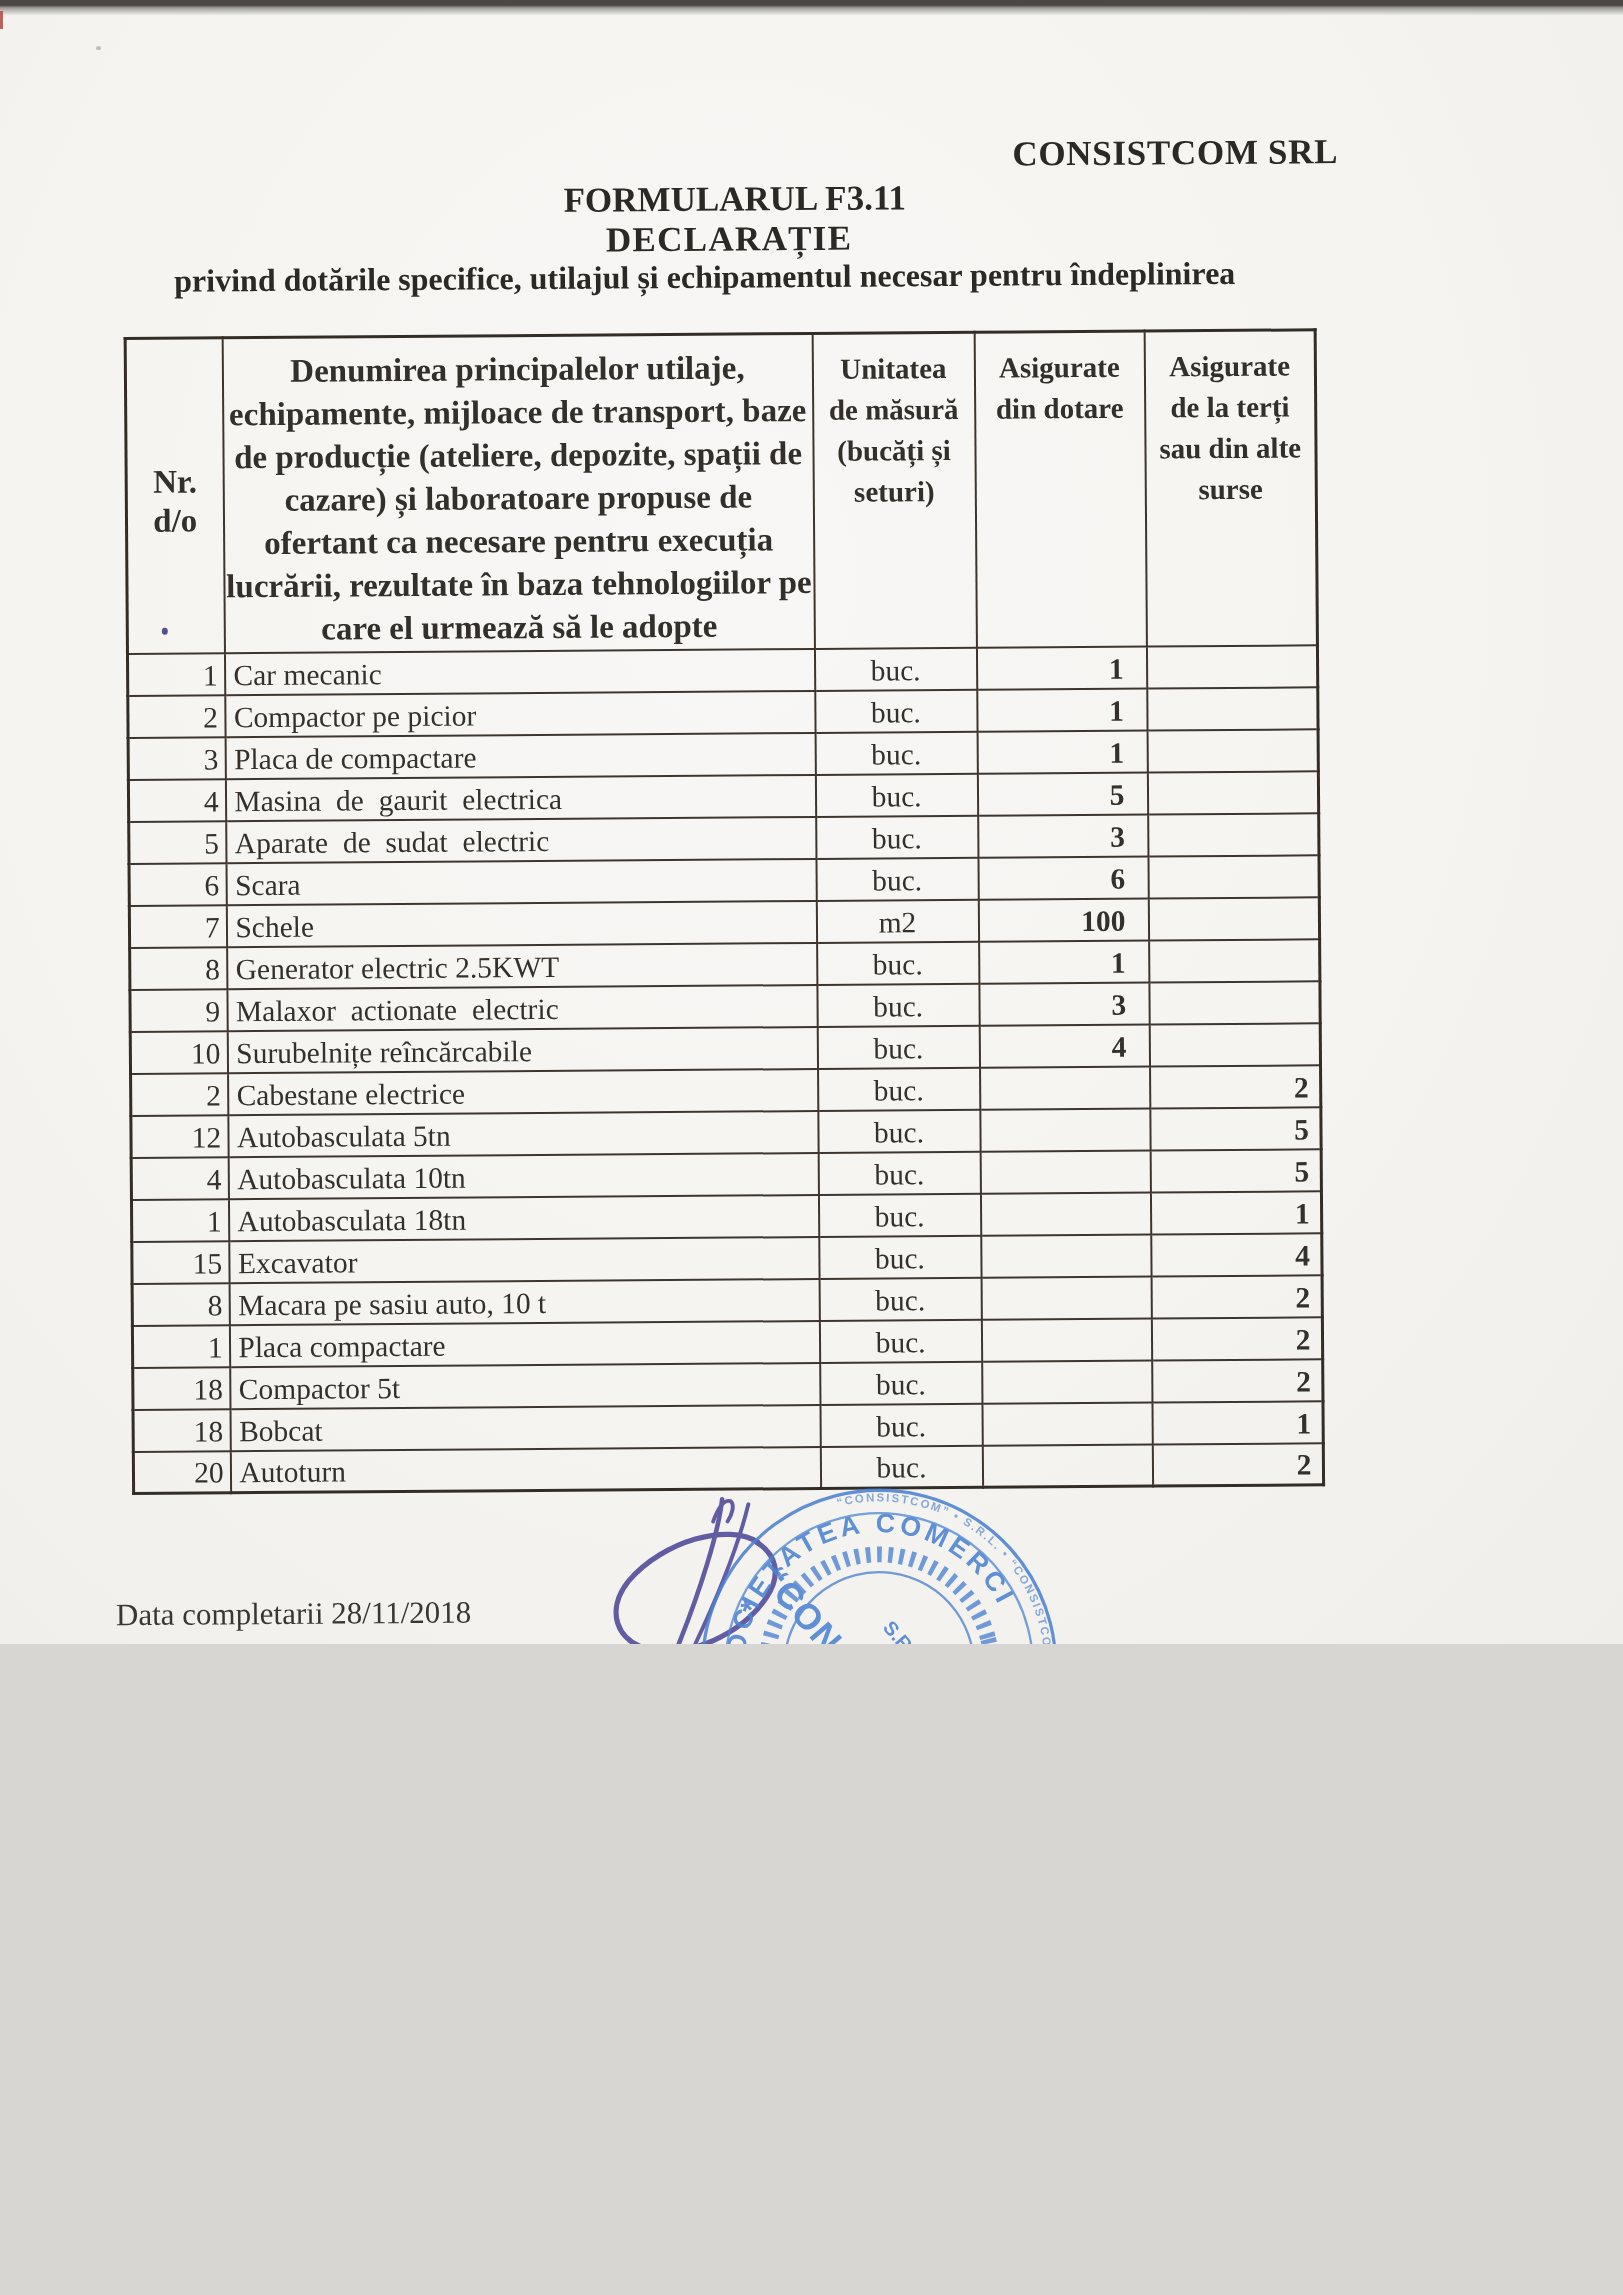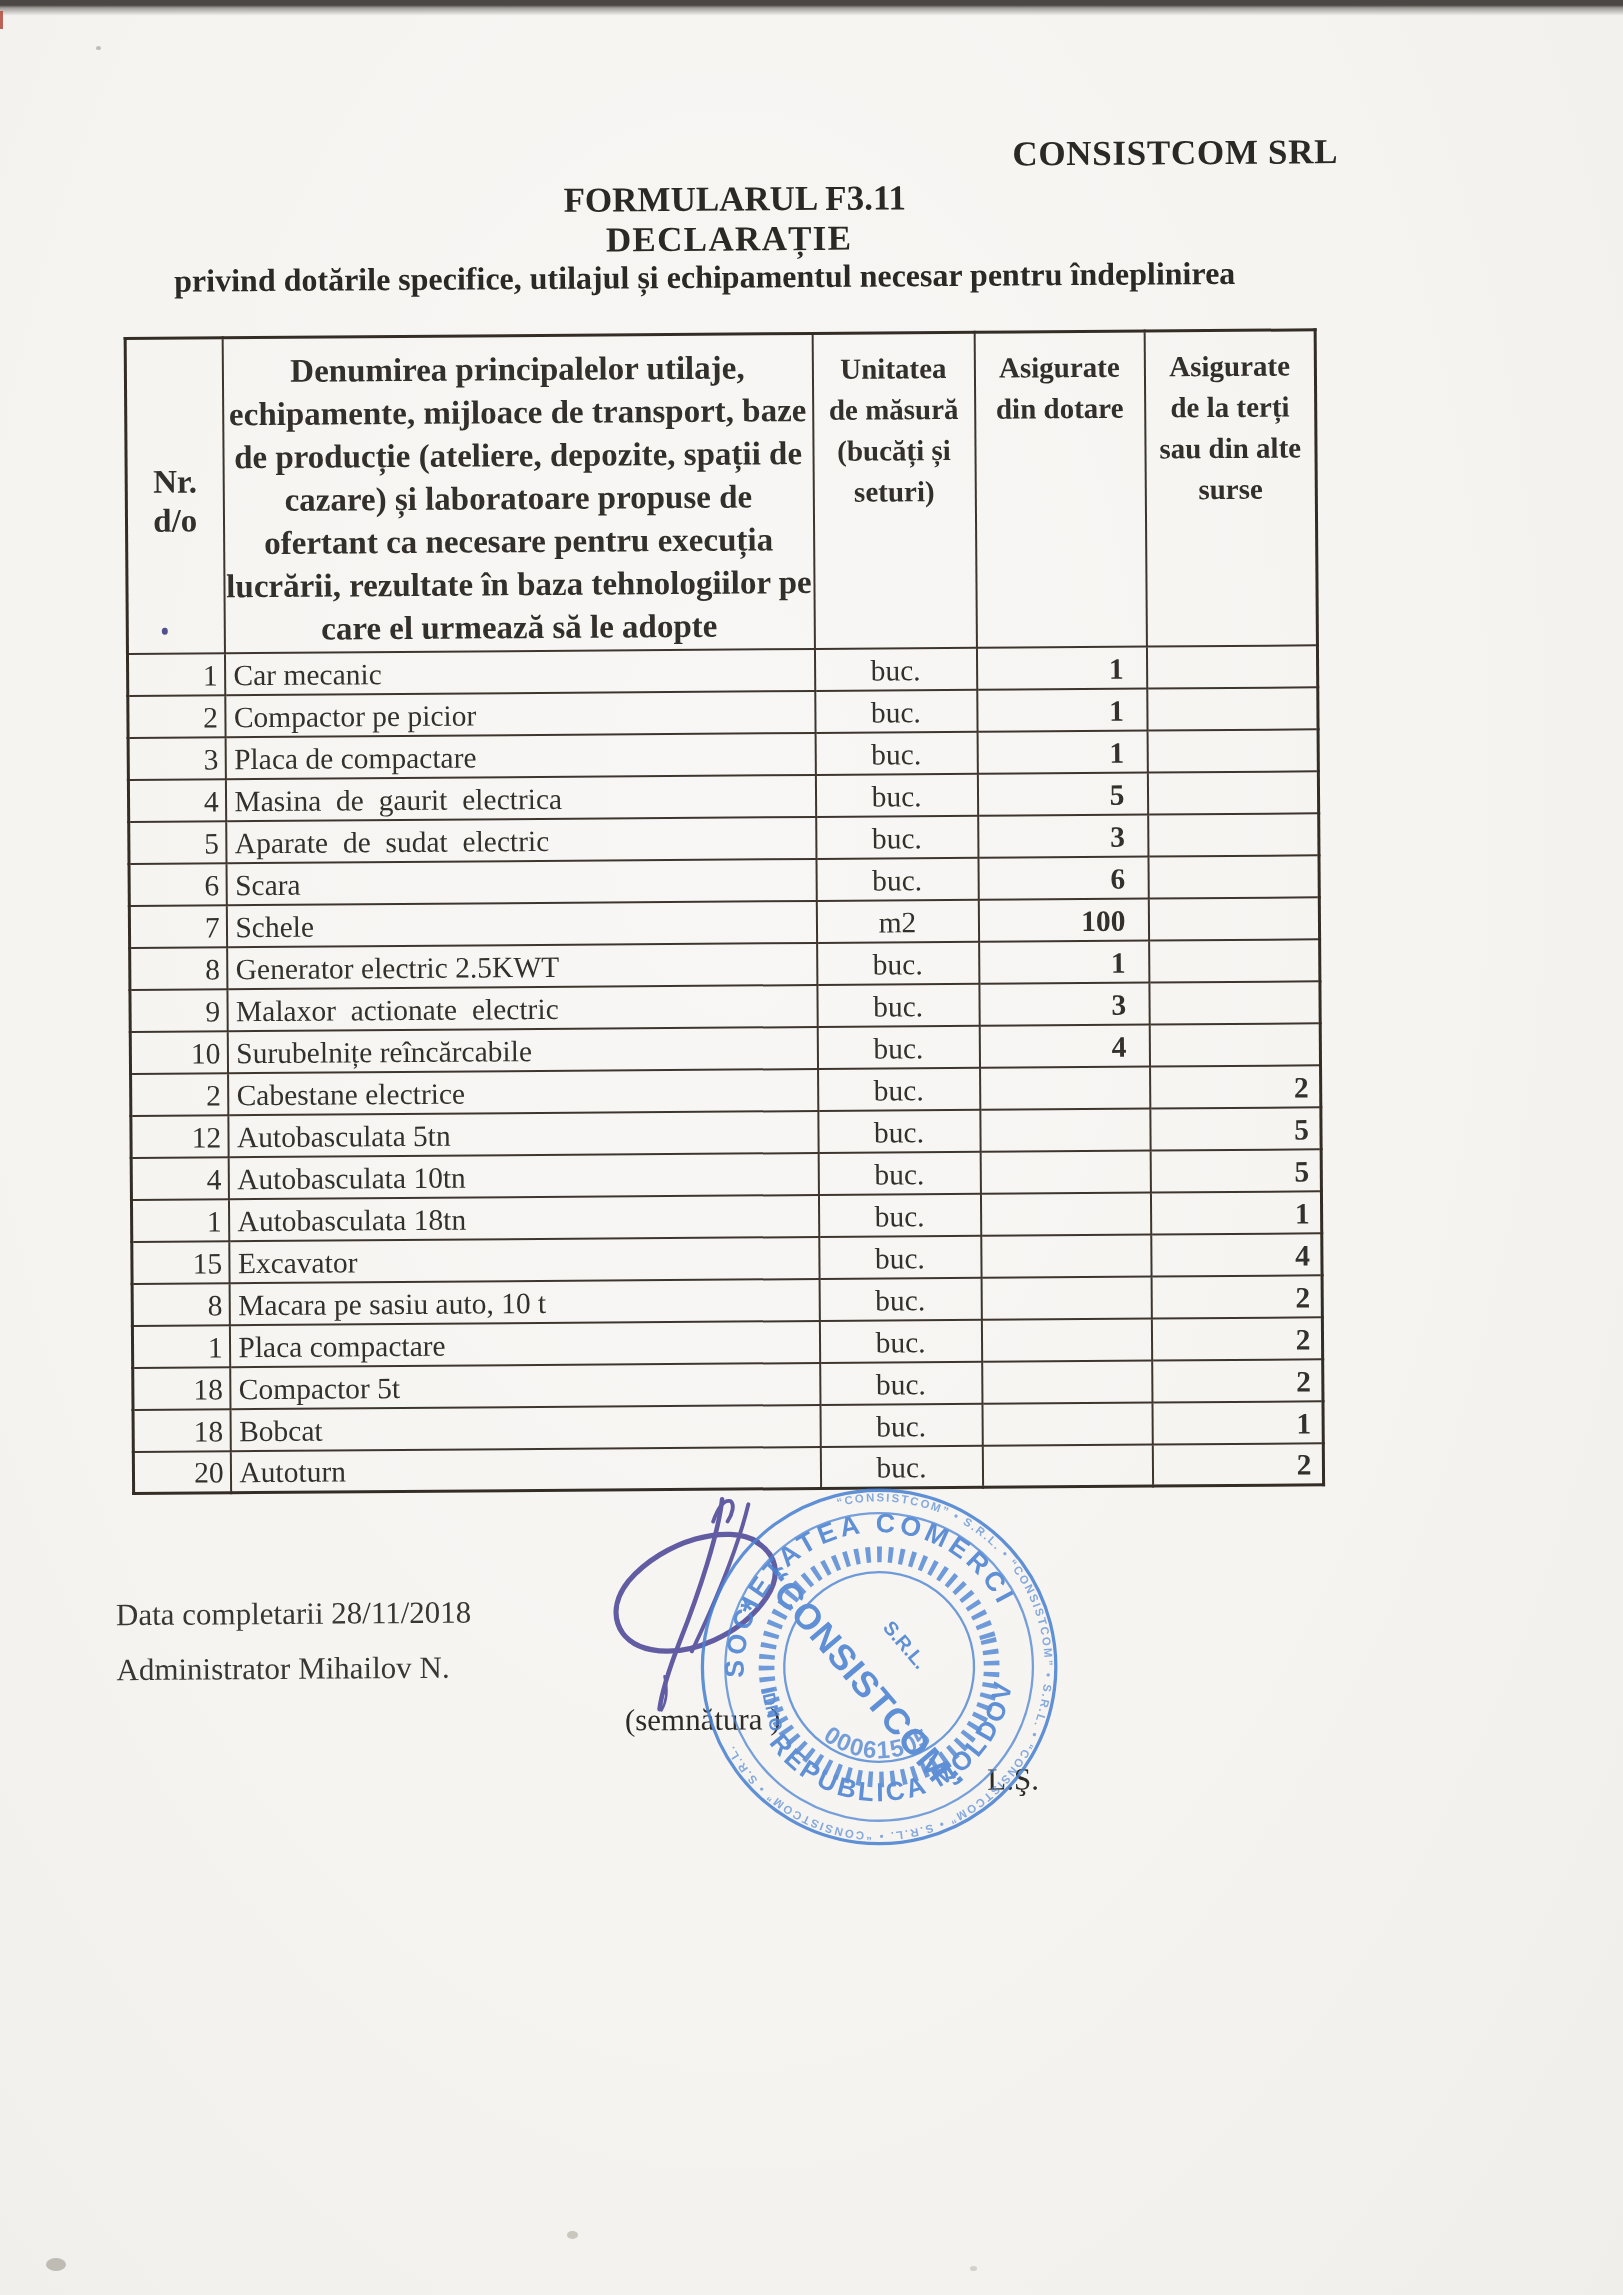--- a/index.html
+++ b/index.html
@@ -1,16 +1,16 @@
 <!DOCTYPE html>
 <html style="font-size:10.5px"><head>
 <meta charset="utf-8">
 <style>
   html,body{margin:0;padding:0;background:#d8d6d2;}
-  #page{position:relative;width:1623px;height:2295px;overflow:hidden;
+  #page{position:relative;width:1623px;height:1644px;overflow:hidden;
         background:radial-gradient(ellipse at 45% 35%, #f8f7f5 0%, #f5f4f1 55%, #efeeea 100%);
         font-family:"Liberation Serif", serif;}
   
   .scan-top{position:absolute;left:0;top:0;width:100%;height:15.7px;
       background:linear-gradient(#4a4744 0 5.2px, rgba(90,86,82,.55) 7.9px, rgba(120,115,110,0) 15.7px);}
   .scan-red-sliver{position:absolute;left:0;top:10.5px;width:3.3px;height:18.3px;background:#b34a3a;opacity:.85;}
   .speck{position:absolute;border-radius:50%;}
   
   .skew{position:absolute;left:0;top:0;width:100%;height:100%;
         transform:rotate(-0.42deg);transform-origin:812px 655px;}

